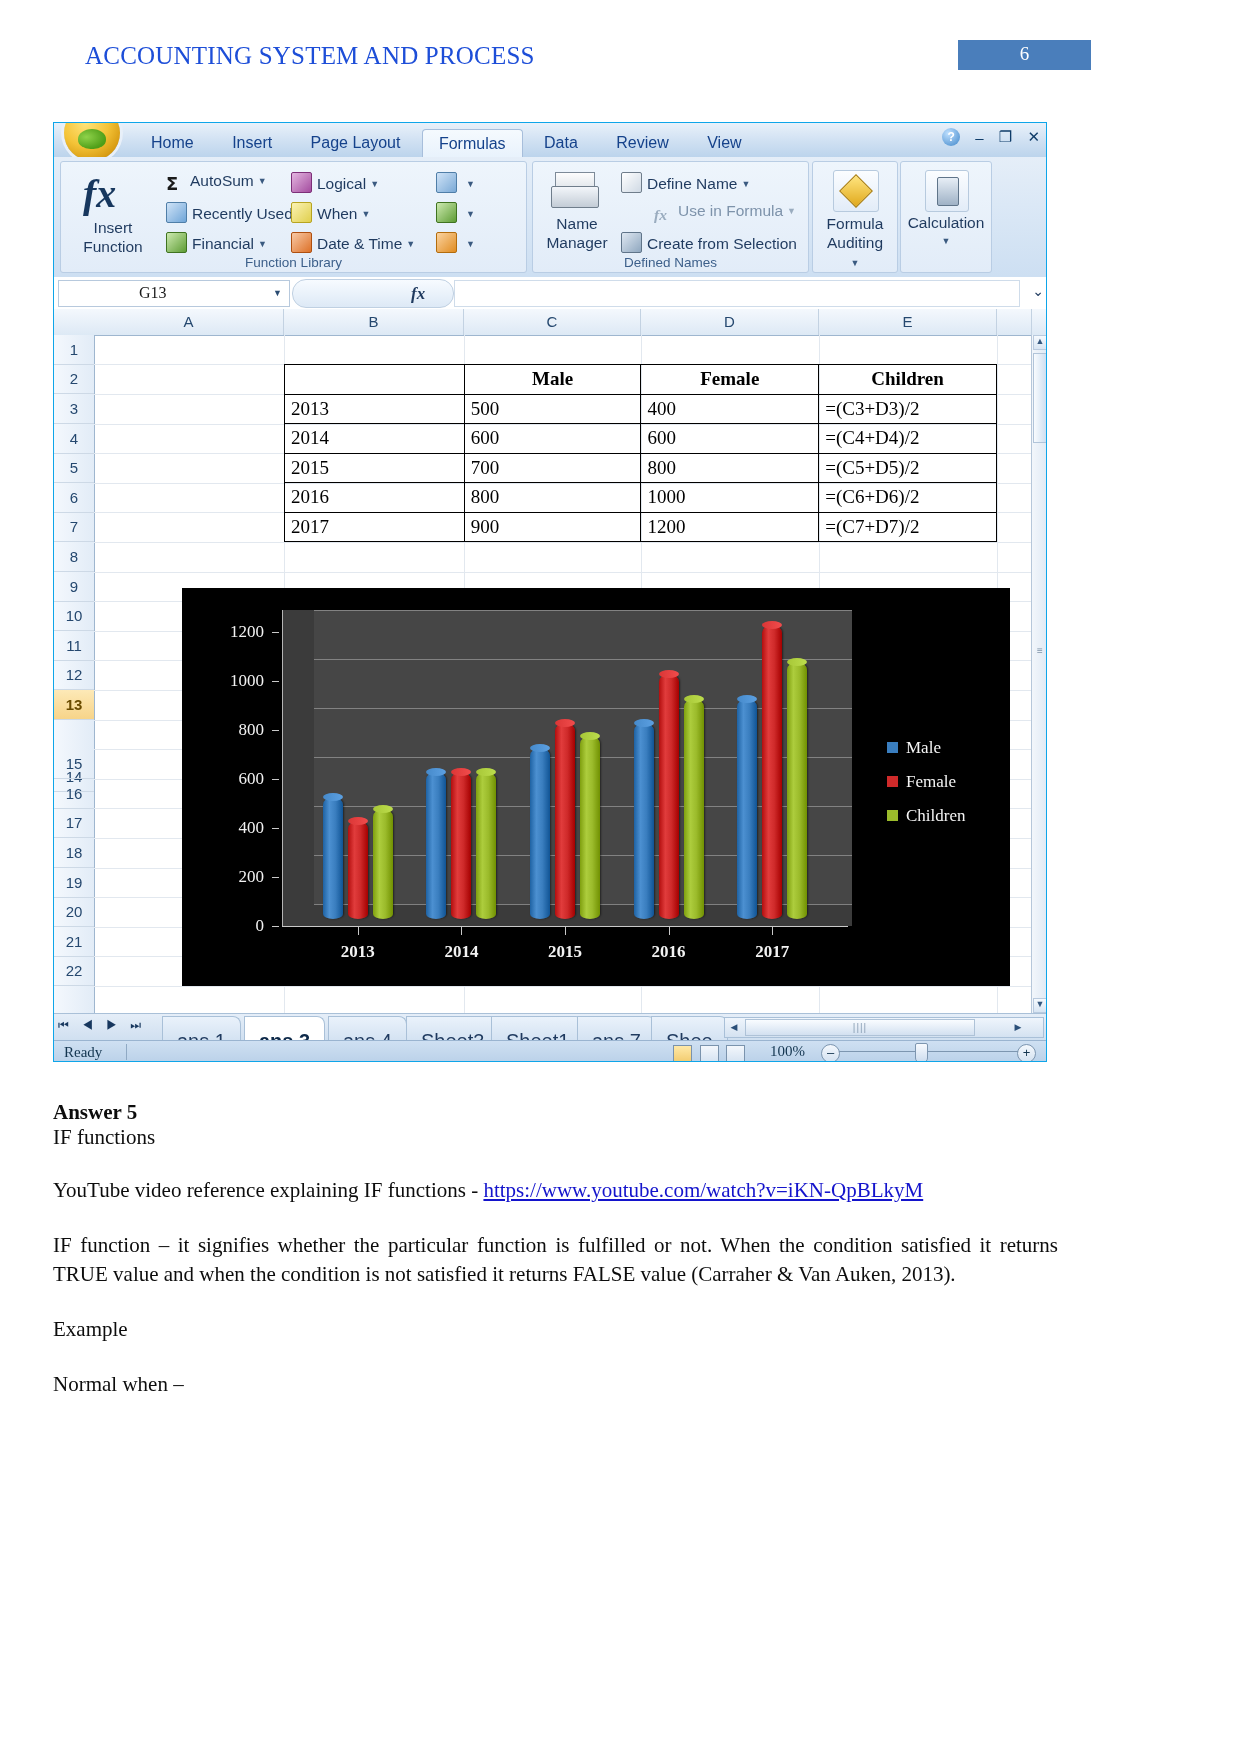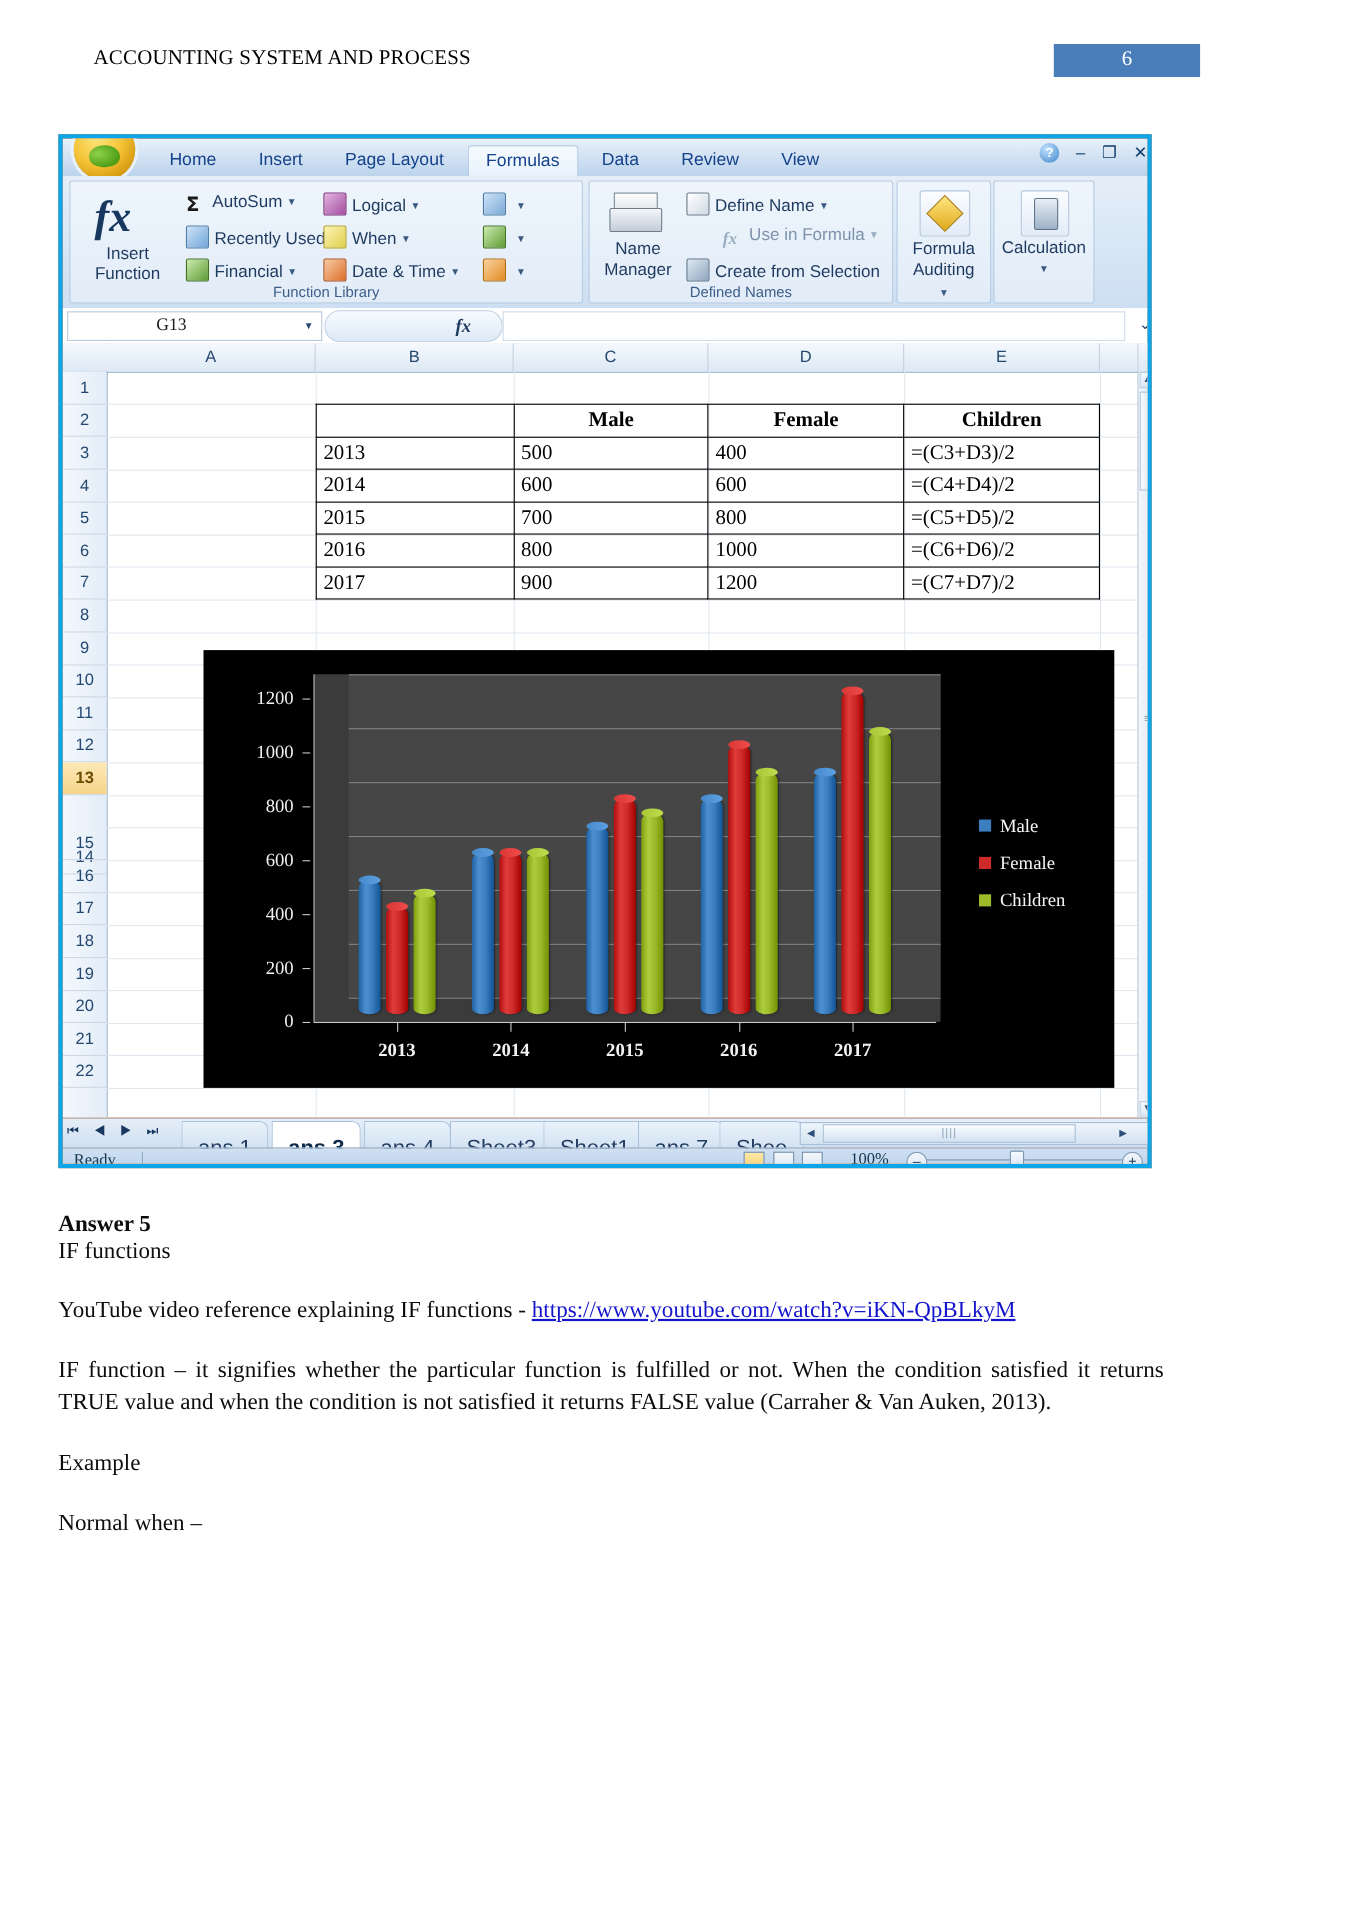--- a/index.html
+++ b/index.html
@@ -4,28 +4,28 @@
 <style>
   html,body{margin:0;padding:0;}
   body{
     width:1241px;height:1754px;background:#ffffff;
     font-family:"Liberation Serif",serif;
     -webkit-font-smoothing:antialiased;
     position:relative;overflow:hidden;
   }
   
   .page-header{position:absolute;left:0;top:42px;width:1241px;height:44px;}
-  .doc-title{position:absolute;left:85px;top:0;font-size:19px;letter-spacing:.2px;color:#000000;}
+  .doc-title{position:absolute;left:85px;top:0;font-size:25px;letter-spacing:.2px;color:#1d4ed8;}
   .page-num-box{position:absolute;left:958px;top:-2px;width:133px;height:30px;background:#4a7ebb;}
   .page-num{position:absolute;left:0;top:3px;width:133px;text-align:center;color:#ffffff;font-size:19px;}
 
   
   .excel{
     position:absolute;left:53px;top:122px;width:994px;height:940px;
-    background:#f97316;border:4px solid #0ea5e9;box-sizing:border-box;
+    background:#eab308;border:1px solid #0ea5e9;box-sizing:border-box;
     font-family:"Liberation Sans",sans-serif;overflow:hidden;
   }
   
   .titlebar{position:absolute;left:0;top:0;width:994px;height:34px;
     background:linear-gradient(180deg,#e9f1fa 0%,#cfe0f2 55%,#bcd4ec 100%);}
   .office-orb{position:absolute;left:10px;top:-18px;width:56px;height:56px;border-radius:50%;
     background:radial-gradient(circle at 38% 32%,#ffe47a 0%,#f4c337 45%,#d79b12 75%,#9a6c05 100%);
     box-shadow:0 0 0 3px #e8f0f9,0 1px 3px rgba(0,0,0,.35);overflow:hidden;}
   .orb-leaf{position:absolute;left:14px;top:24px;width:28px;height:20px;
     background:radial-gradient(ellipse at 30% 40%,#8fd24a 0%,#4f9e18 70%);border-radius:50% 50% 45% 45%;}

